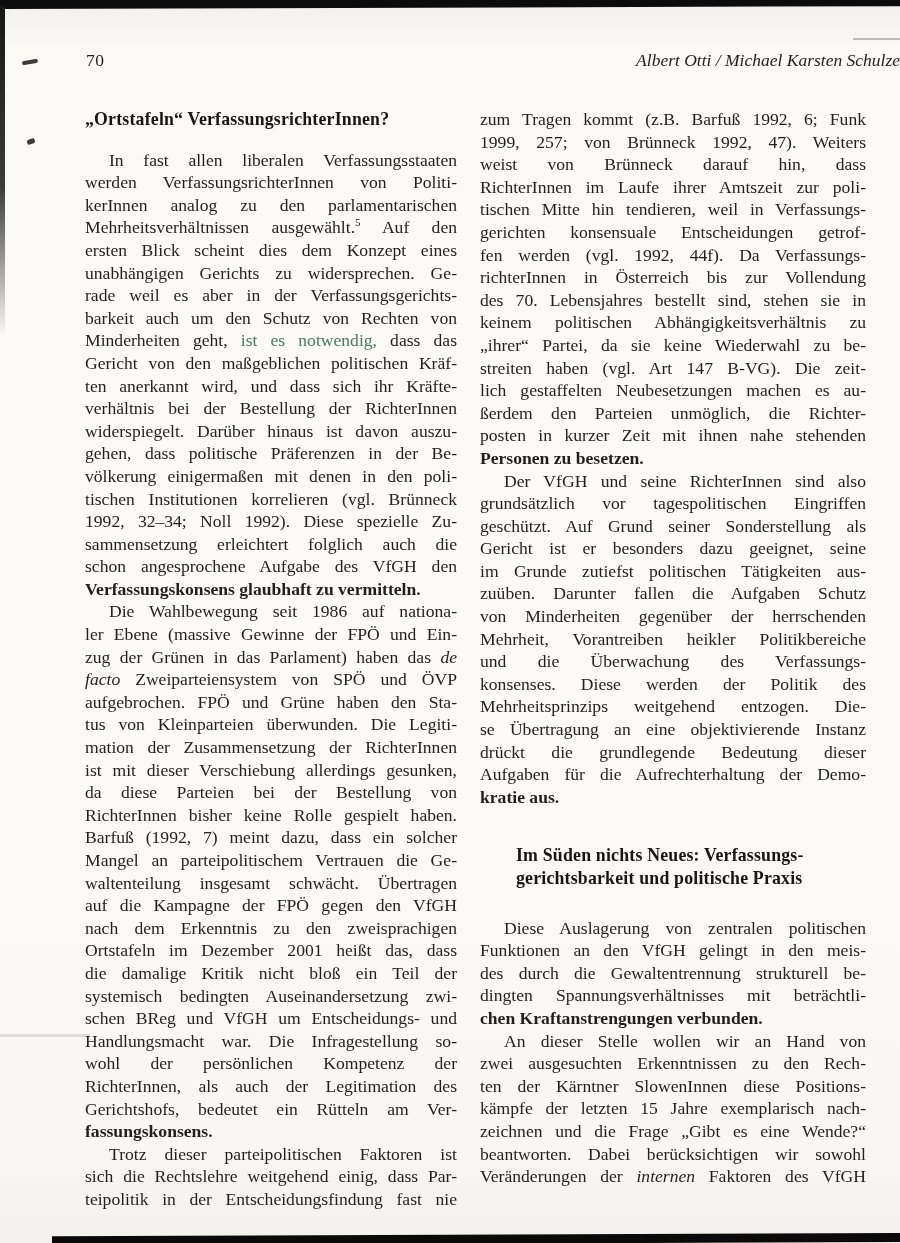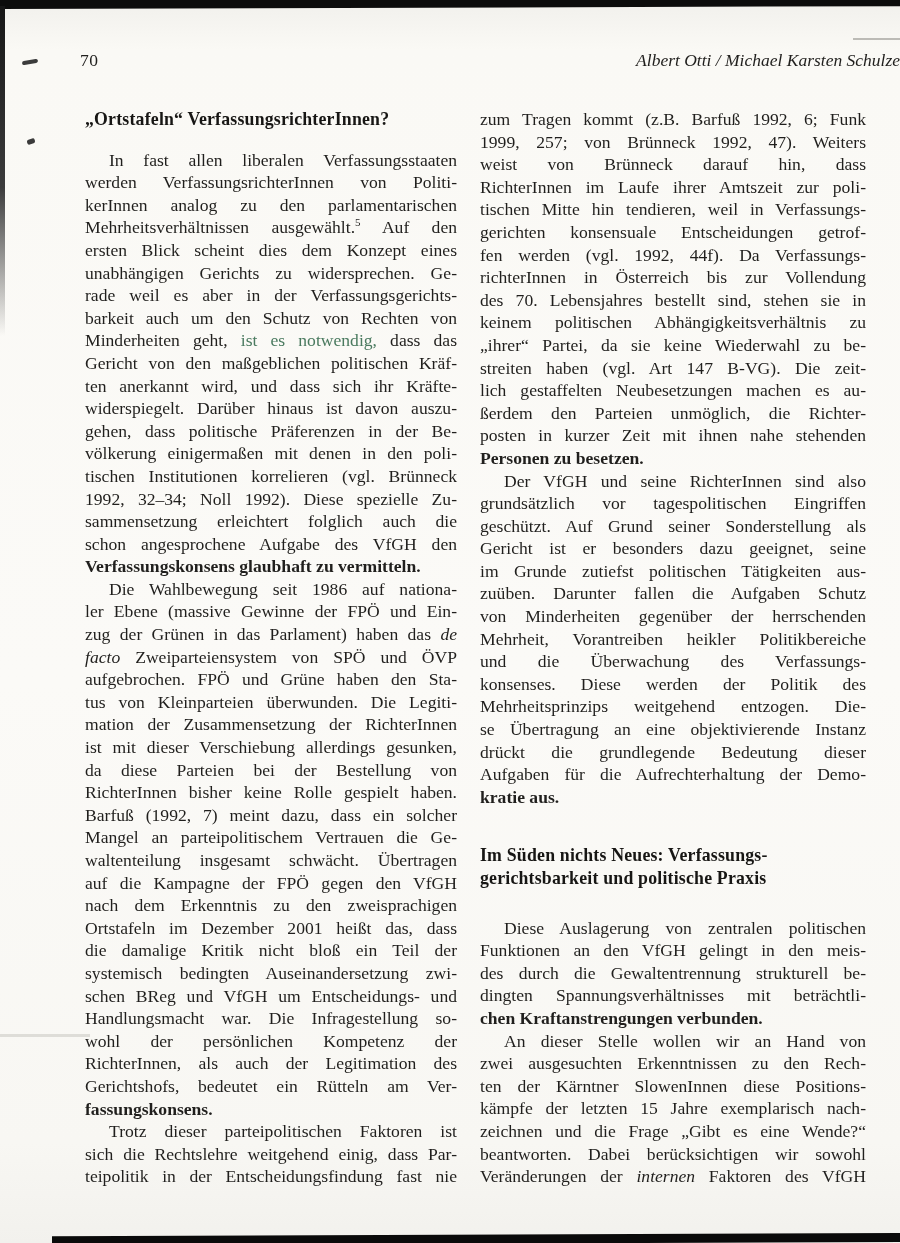--- a/index.html
+++ b/index.html
@@ -16,39 +16,39 @@
   
   .top-bar{position:absolute;left:-6px;top:-2px;width:912px;height:11px;background:#0c0c0c;transform:rotate(-0.18deg);transform-origin:left center;}
   .bottom-bar{position:absolute;left:52px;top:1233px;width:850px;height:9px;background:#0a0a0a;transform:rotate(-0.22deg);transform-origin:right center;}
   .left-strip{position:absolute;left:0;top:6px;width:5px;height:330px;background:linear-gradient(180deg,#161616 0%,#3c3c3c 55%,rgba(90,90,90,0) 100%);}
   .mark{position:absolute;background:#3b3b3b;border-radius:2px;}
   .mark1{left:22px;top:60px;width:16px;height:4px;transform:rotate(-10deg);}
   .mark2{left:27px;top:139px;width:8px;height:5px;transform:rotate(-18deg);}
   .right-line{position:absolute;left:853px;top:38px;width:47px;height:2px;background:#bcbbb6;}
   .streak{position:absolute;left:0;top:1034px;width:90px;height:3px;background:#deddd8;}
   
-  .page-number{position:absolute;left:80px;top:50px;font-size:17.5px;letter-spacing:0.5px;}
+  .page-number{position:absolute;left:86px;top:50px;font-size:17.5px;letter-spacing:0.5px;}
   .running-head{position:absolute;left:0;right:0;top:50px;text-align:right;font-style:italic;font-size:17.5px;}
   
   .col{position:absolute;top:108px;}
   .col-left{left:85px;width:372px;}
   .col-right{left:480px;width:386px;}
   .line{
     height:22.6px;line-height:22.6px;font-size:17.6px;
     text-align:justify;text-align-last:justify;
     white-space:normal;overflow:visible;
   }
   .line.indent{text-indent:24px;}
   .line.no-just{text-align-last:left;font-weight:bold;}
   .block.heading .line{
     font-weight:bold;font-size:17.8px;color:#171614;
     text-align:left;text-align-last:left;letter-spacing:0.2px;
   }
   .col-left .block.heading{margin-bottom:18px;}
-  .col-right .block.heading{margin-top:36px;margin-bottom:27px;}
+  .col-right .block.heading{margin-top:36px;margin-bottom:27px;margin-left:36px;}
   sup{font-size:11px;line-height:0;vertical-align:super;}
   .tint{color:var(--tint,#4a7a5f);}
   i{font-style:italic;}
 </style>
 </head>
 <body>
 
 <div class="page" style="--ink: #201f1d; --tint: #4a7a5f;">
   <div class="top-bar"></div>
   <div class="left-strip"></div>
@@ -70,20 +70,21 @@
         <div class="line">werden VerfassungsrichterInnen von Politi-</div>
         <div class="line">kerInnen analog zu den parlamentarischen</div>
         <div class="line">Mehrheitsverhältnissen ausgewählt.<sup>5</sup> Auf den</div>
         <div class="line">ersten Blick scheint dies dem Konzept eines</div>
         <div class="line">unabhängigen Gerichts zu widersprechen. Ge-</div>
         <div class="line">rade weil es aber in der Verfassungsgerichts-</div>
         <div class="line">barkeit auch um den Schutz von Rechten von</div>
         <div class="line">Minderheiten geht, <span class="tint">ist es notwendig,</span> dass das</div>
         <div class="line">Gericht von den maßgeblichen politischen Kräf-</div>
         <div class="line">ten anerkannt wird, und dass sich ihr Kräfte-</div>
+        <div class="line">verhältnis bei der Bestellung der RichterInnen</div>
         <div class="line">widerspiegelt. Darüber hinaus ist davon auszu-</div>
         <div class="line">gehen, dass politische Präferenzen in der Be-</div>
         <div class="line">völkerung einigermaßen mit denen in den poli-</div>
         <div class="line">tischen Institutionen korrelieren (vgl. Brünneck</div>
         <div class="line">1992, 32–34; Noll 1992). Diese spezielle Zu-</div>
         <div class="line">sammensetzung erleichtert folglich auch die</div>
         <div class="line">schon angesprochene Aufgabe des VfGH den</div>
         <div class="line no-just">Verfassungskonsens glaubhaft zu vermitteln.</div>
       </div>
       <div class="block para">

